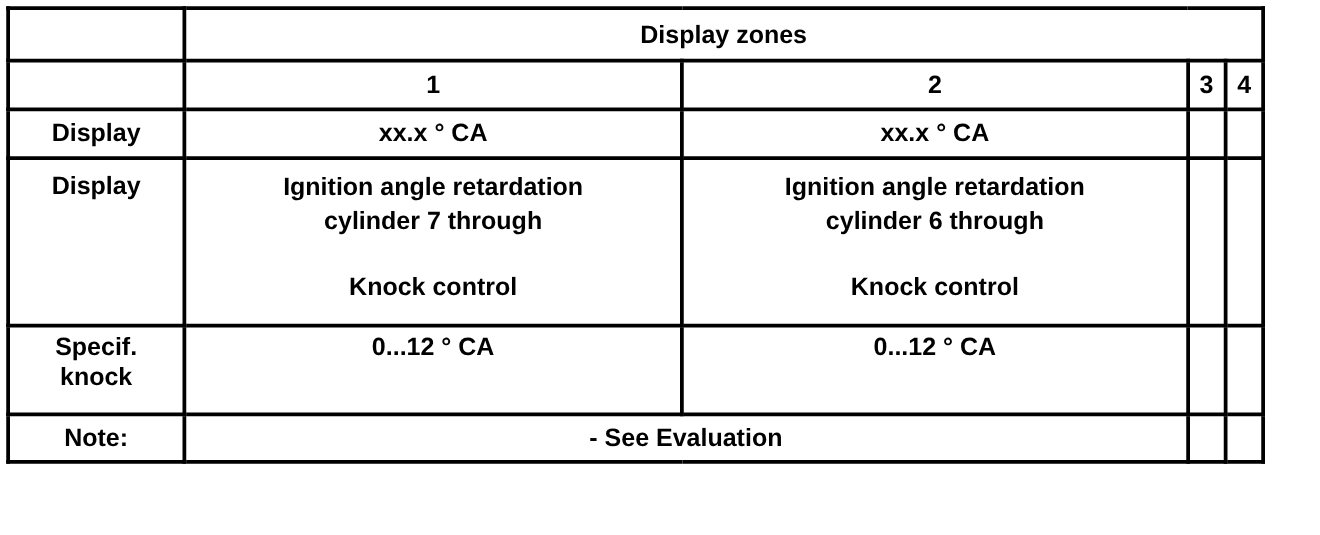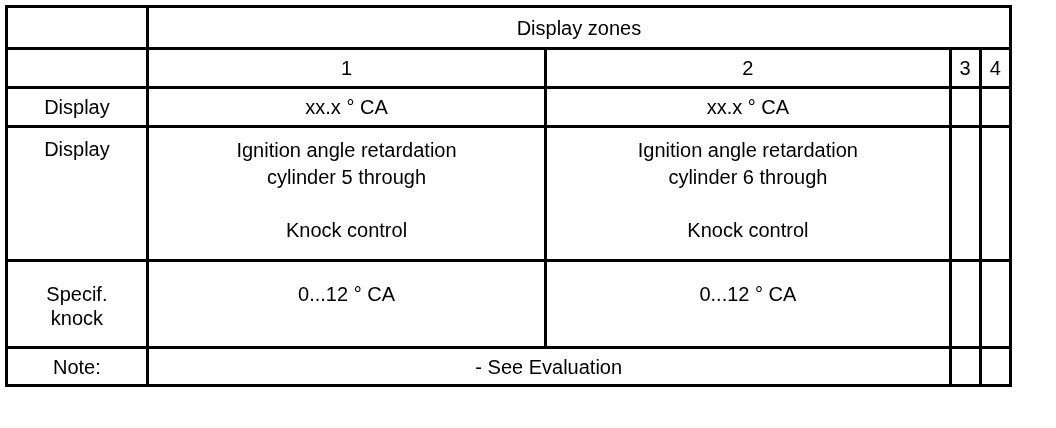--- a/index.html
+++ b/index.html
@@ -18,21 +18,21 @@
     position: absolute;
     left: 5px;
     top: 5px;
     border-collapse: collapse;
     table-layout: fixed;
     width: 1007px;
   }
   table.vw-table td {
     border: 3px solid #000000;
     font-family: "Liberation Sans", sans-serif;
-    font-weight: normal;
+    font-weight: bold;
     font-size: 20px;
     line-height: 24px;
     color: #000000;
     text-align: center;
     vertical-align: middle;
     padding: 0;
     overflow: hidden;
     background: #ffffff;
   }
   
@@ -48,21 +48,21 @@
     text-align: left;
     padding-left: 8px;
   }
   tr.r-dispdesc td.desc-cell,
   tr.r-dispdesc td.label-cell {
     vertical-align: top;
     padding-top: 9px;
   }
   tr.r-specval td {
     vertical-align: top;
-    padding-top: 20px;
+    padding-top: 4px;
   }
   .desc-line {
     line-height: 27px;
   }
   .desc-line.knock {
     margin-top: 26px;
   }
   td.note-value-cell {
     padding-right: 360px; 
   }
@@ -99,21 +99,21 @@
     <td>xx.x ° CA</td>
     <td>xx.x ° CA</td>
     <td></td>
     <td></td>
   </tr>
 
   <tr class="r-dispdesc">
     <td class="label-cell">Display</td>
     <td class="desc-cell">
       <div class="desc-line">Ignition angle retardation</div>
-      <div class="desc-line">cylinder 5 through</div>
+      <div class="desc-line">cylinder 7 through</div>
       <div class="desc-line knock">Knock control</div>
     </td>
     <td class="desc-cell">
       <div class="desc-line">Ignition angle retardation</div>
       <div class="desc-line">cylinder 6 through</div>
       <div class="desc-line knock">Knock control</div>
     </td>
     <td></td>
     <td></td>
   </tr>

